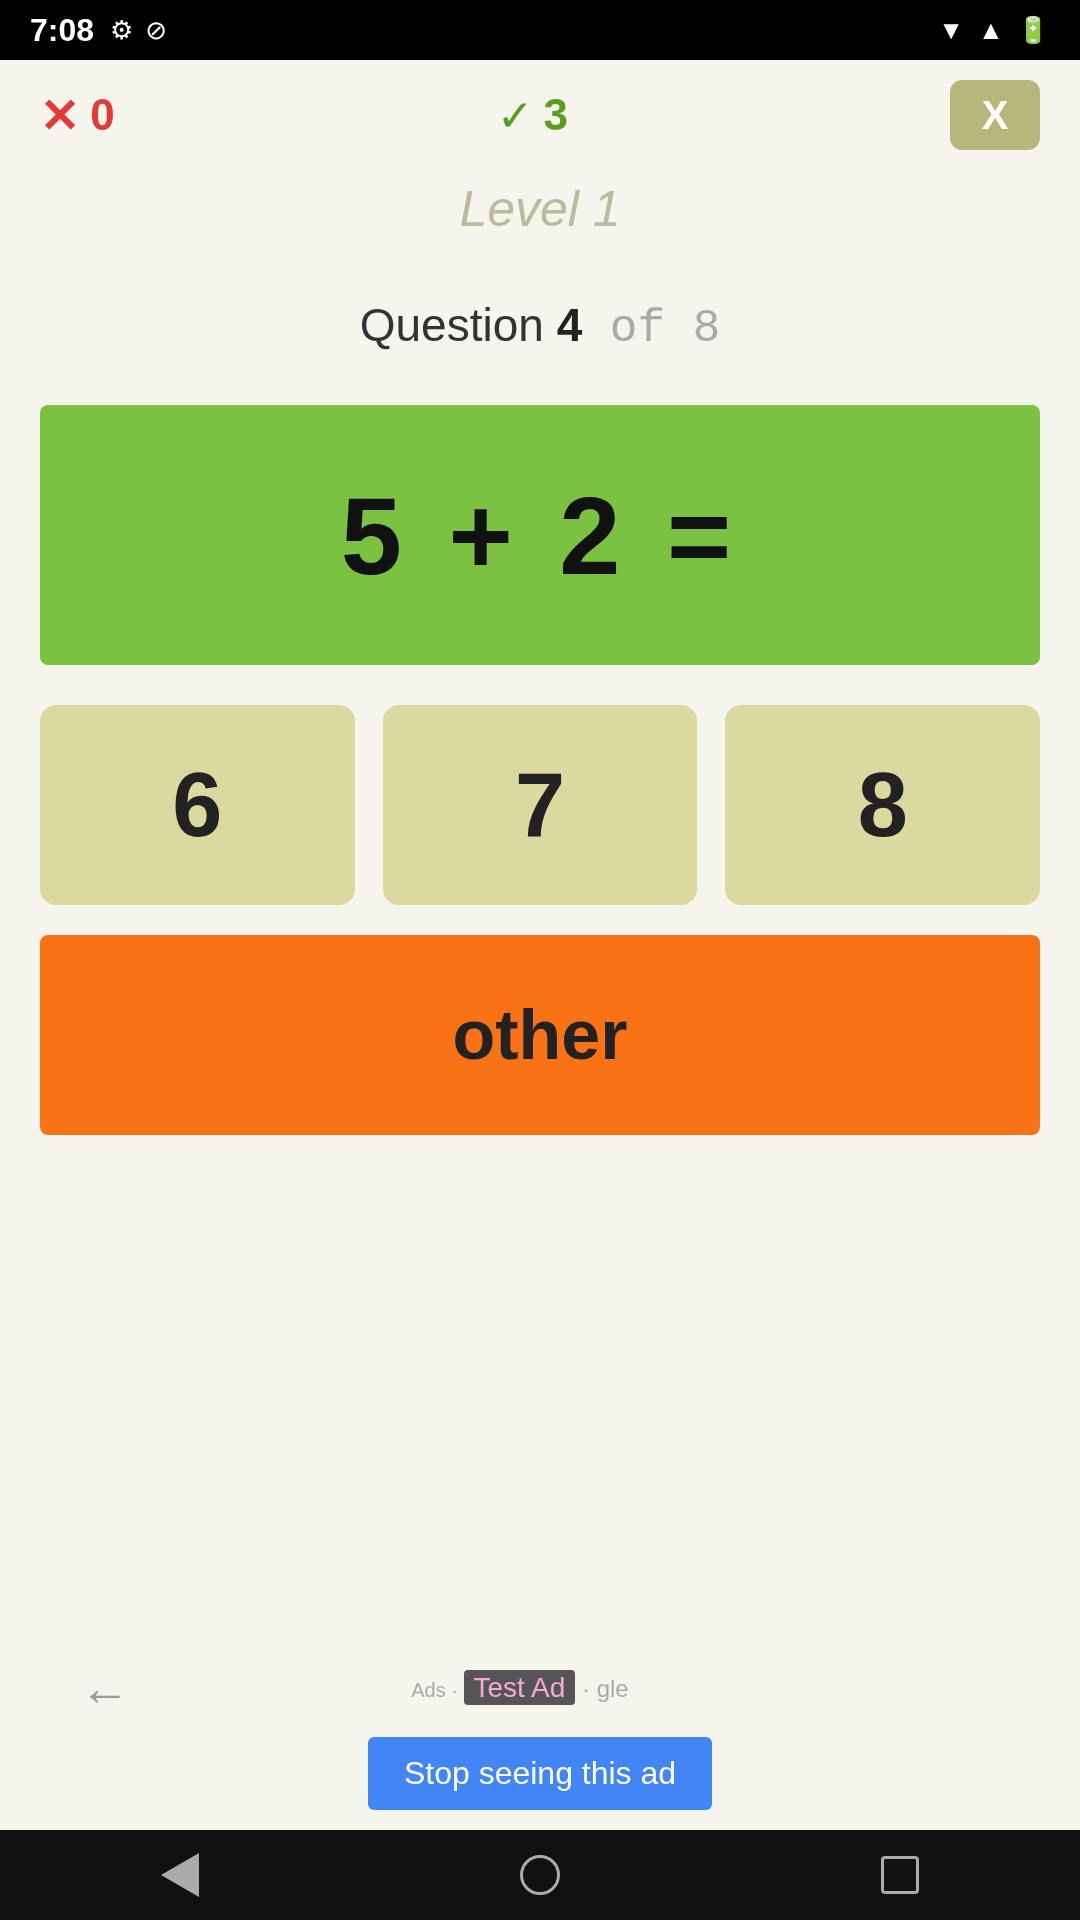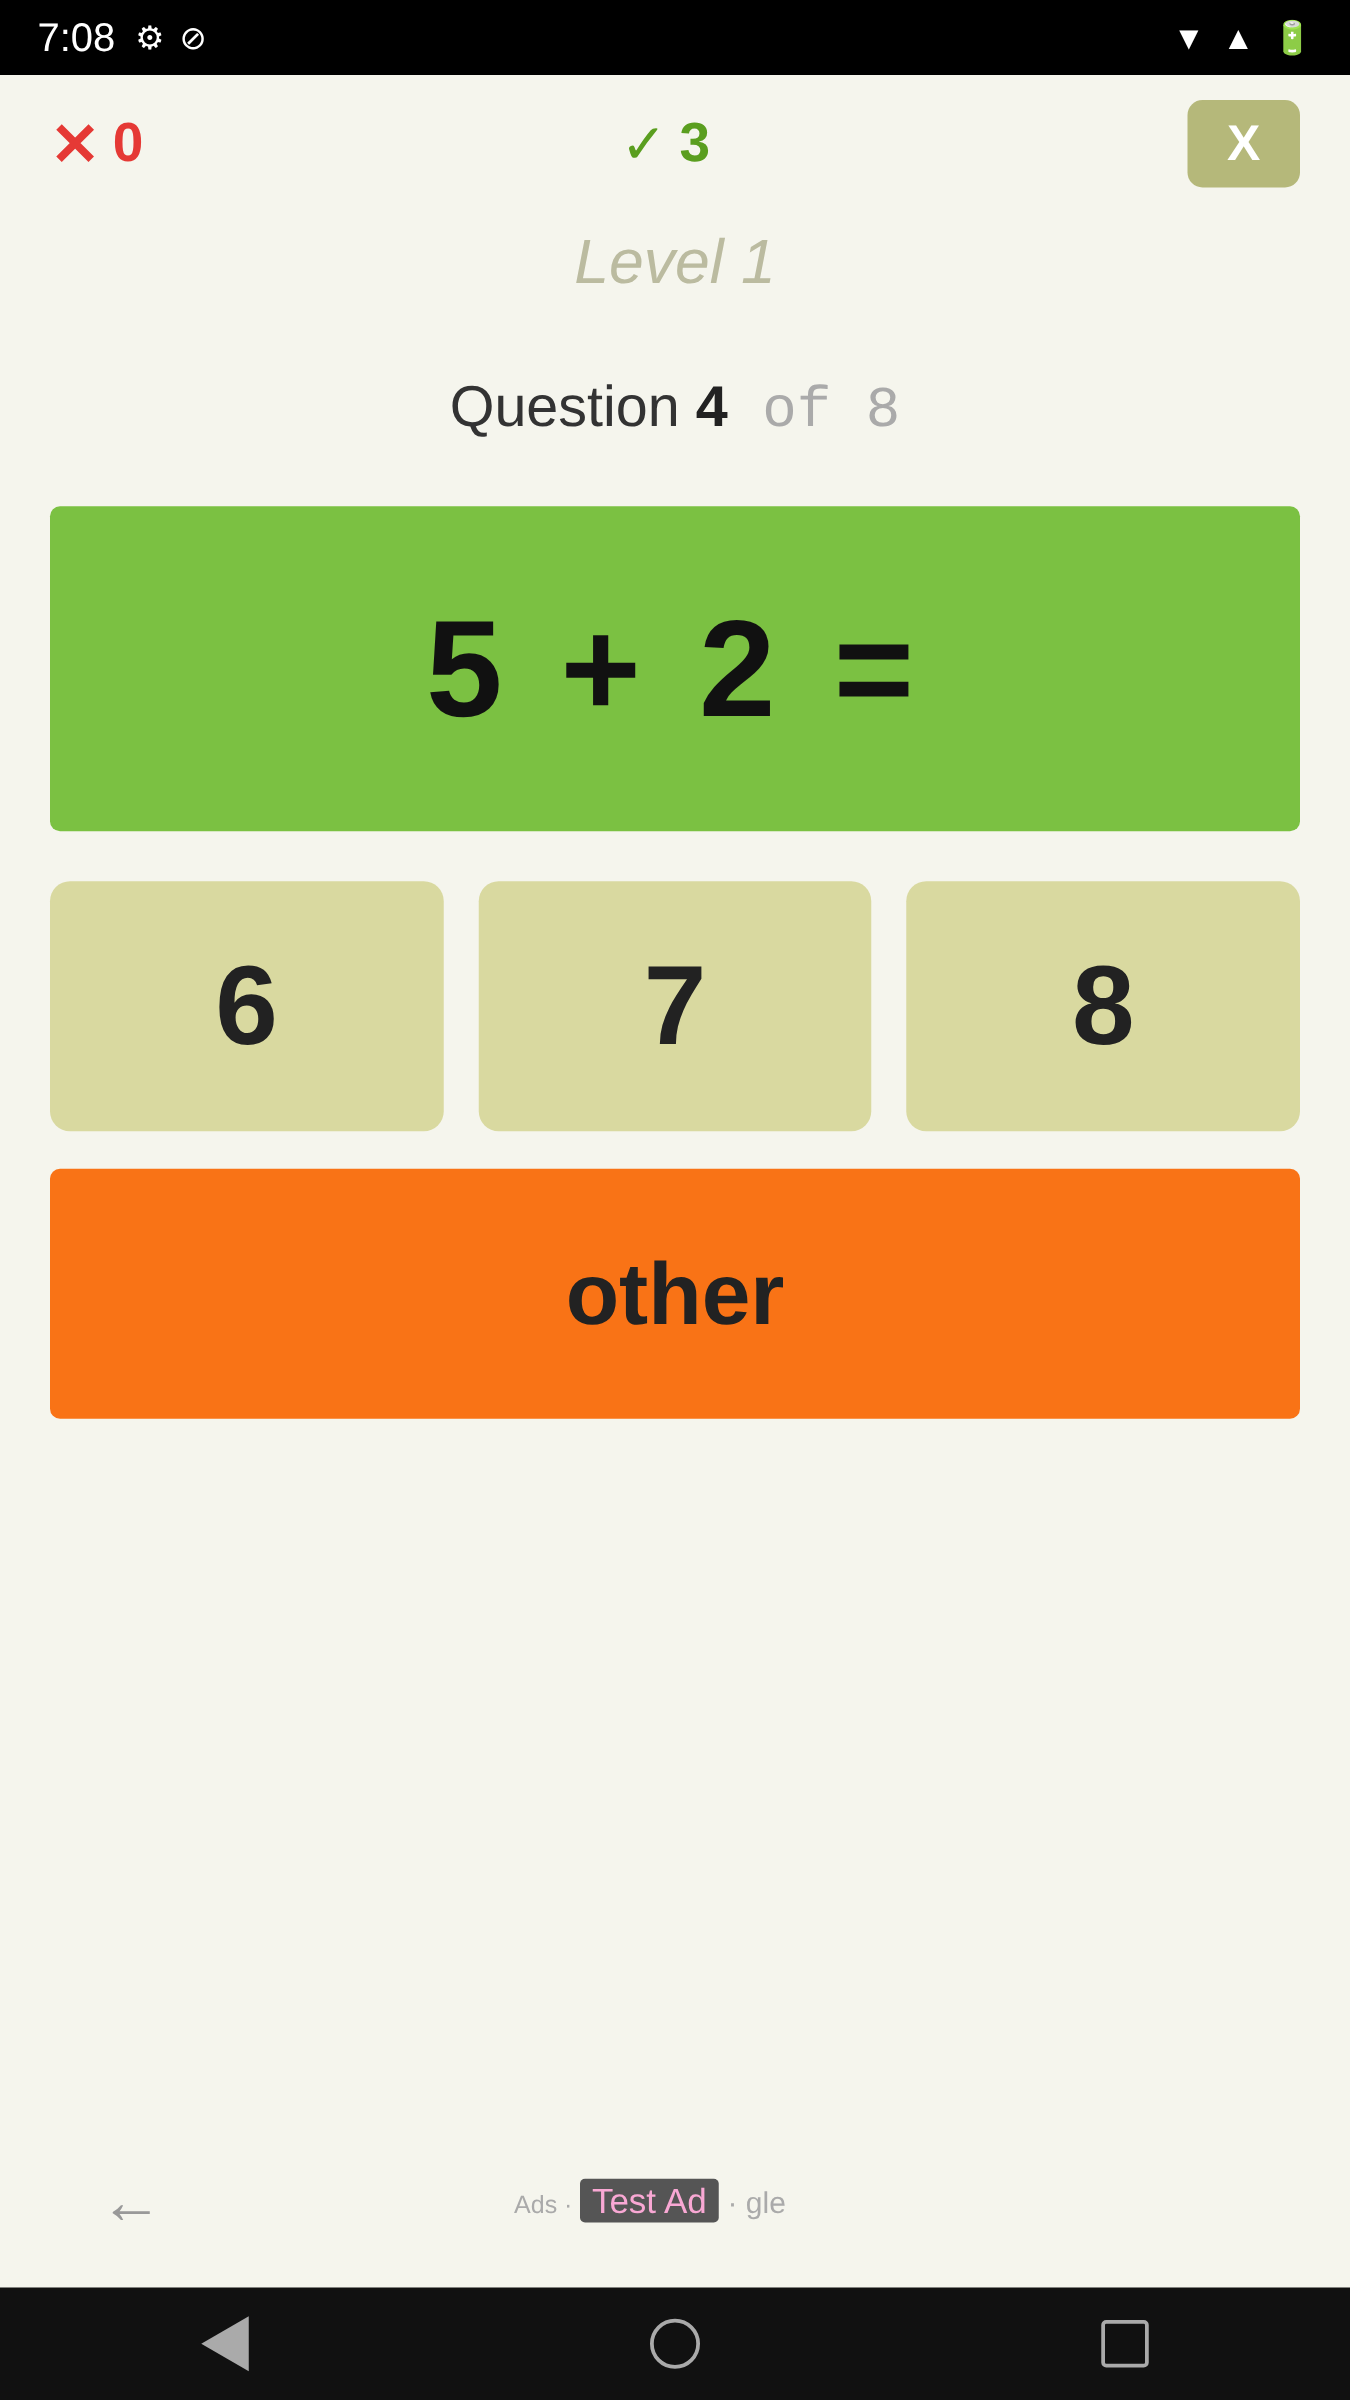--- a/index.html
+++ b/index.html
@@ -32,21 +32,21 @@
 
     .status-bar-left {
       display: flex;
       align-items: center;
       gap: 16px;
     }
 
     .status-time {
       color: #fff;
       font-size: 32px;
-      font-weight: normal;
+      font-weight: bold;
     }
 
     .status-icons {
       display: flex;
       gap: 12px;
       align-items: center;
     }
 
     .status-icon {
       color: #fff;
@@ -407,20 +407,21 @@
   </button>
 
   <div>
     <span style="color:#aaa;font-size:20px;margin-top:40px;">Ads · </span><span style="background:#555;color:#f9a8d4;padding:2px 10px;border-radius:4px;font-size:28px;">Test Ad</span><span style="color:#aaa;font-size:24px;margin-top:33px;"> · gle</span>
   </div>
   <div style="width:90px;"></div>
 </div>
 
 <div class="ad-area">
   <div class="ad-buttons">
+    <button class="stop-ad-btn">Stop seeing this ad</button>
   </div>
 </div>
 
 <div class="android-nav">
   <button class="nav-btn">
     <div class="nav-back"></div>
   </button>
   <button class="nav-btn">
     <div class="nav-home"></div>
   </button>

